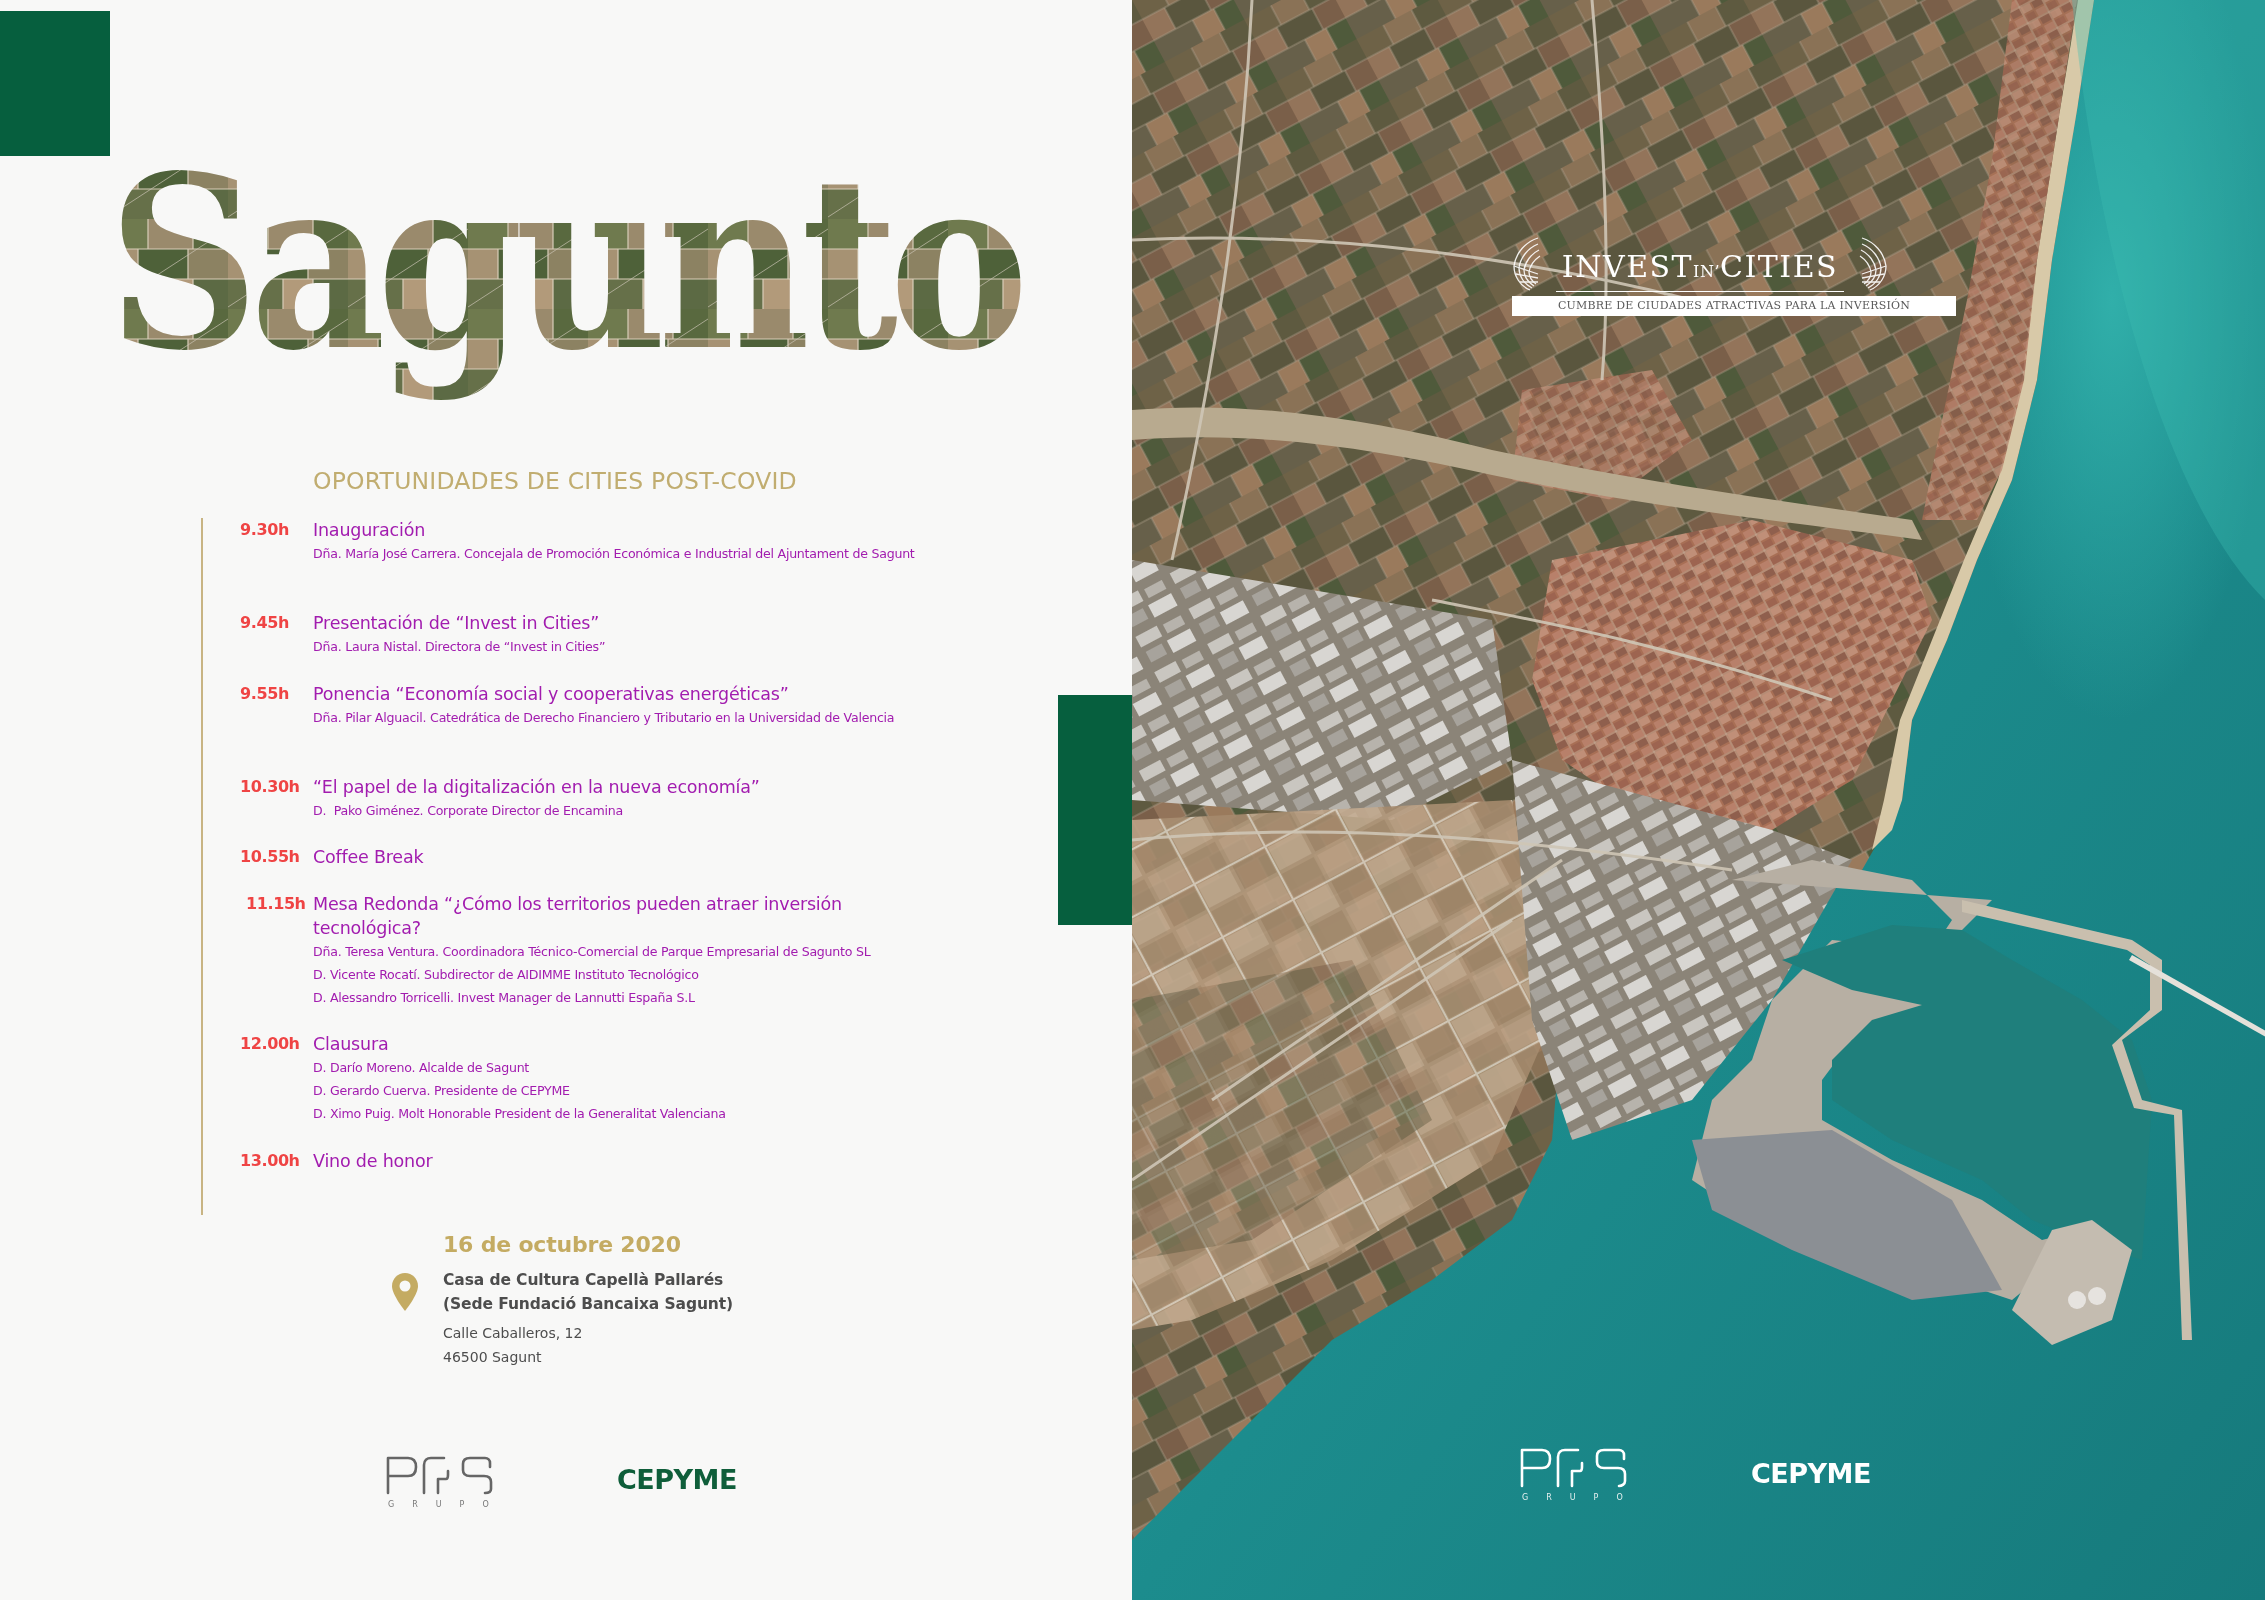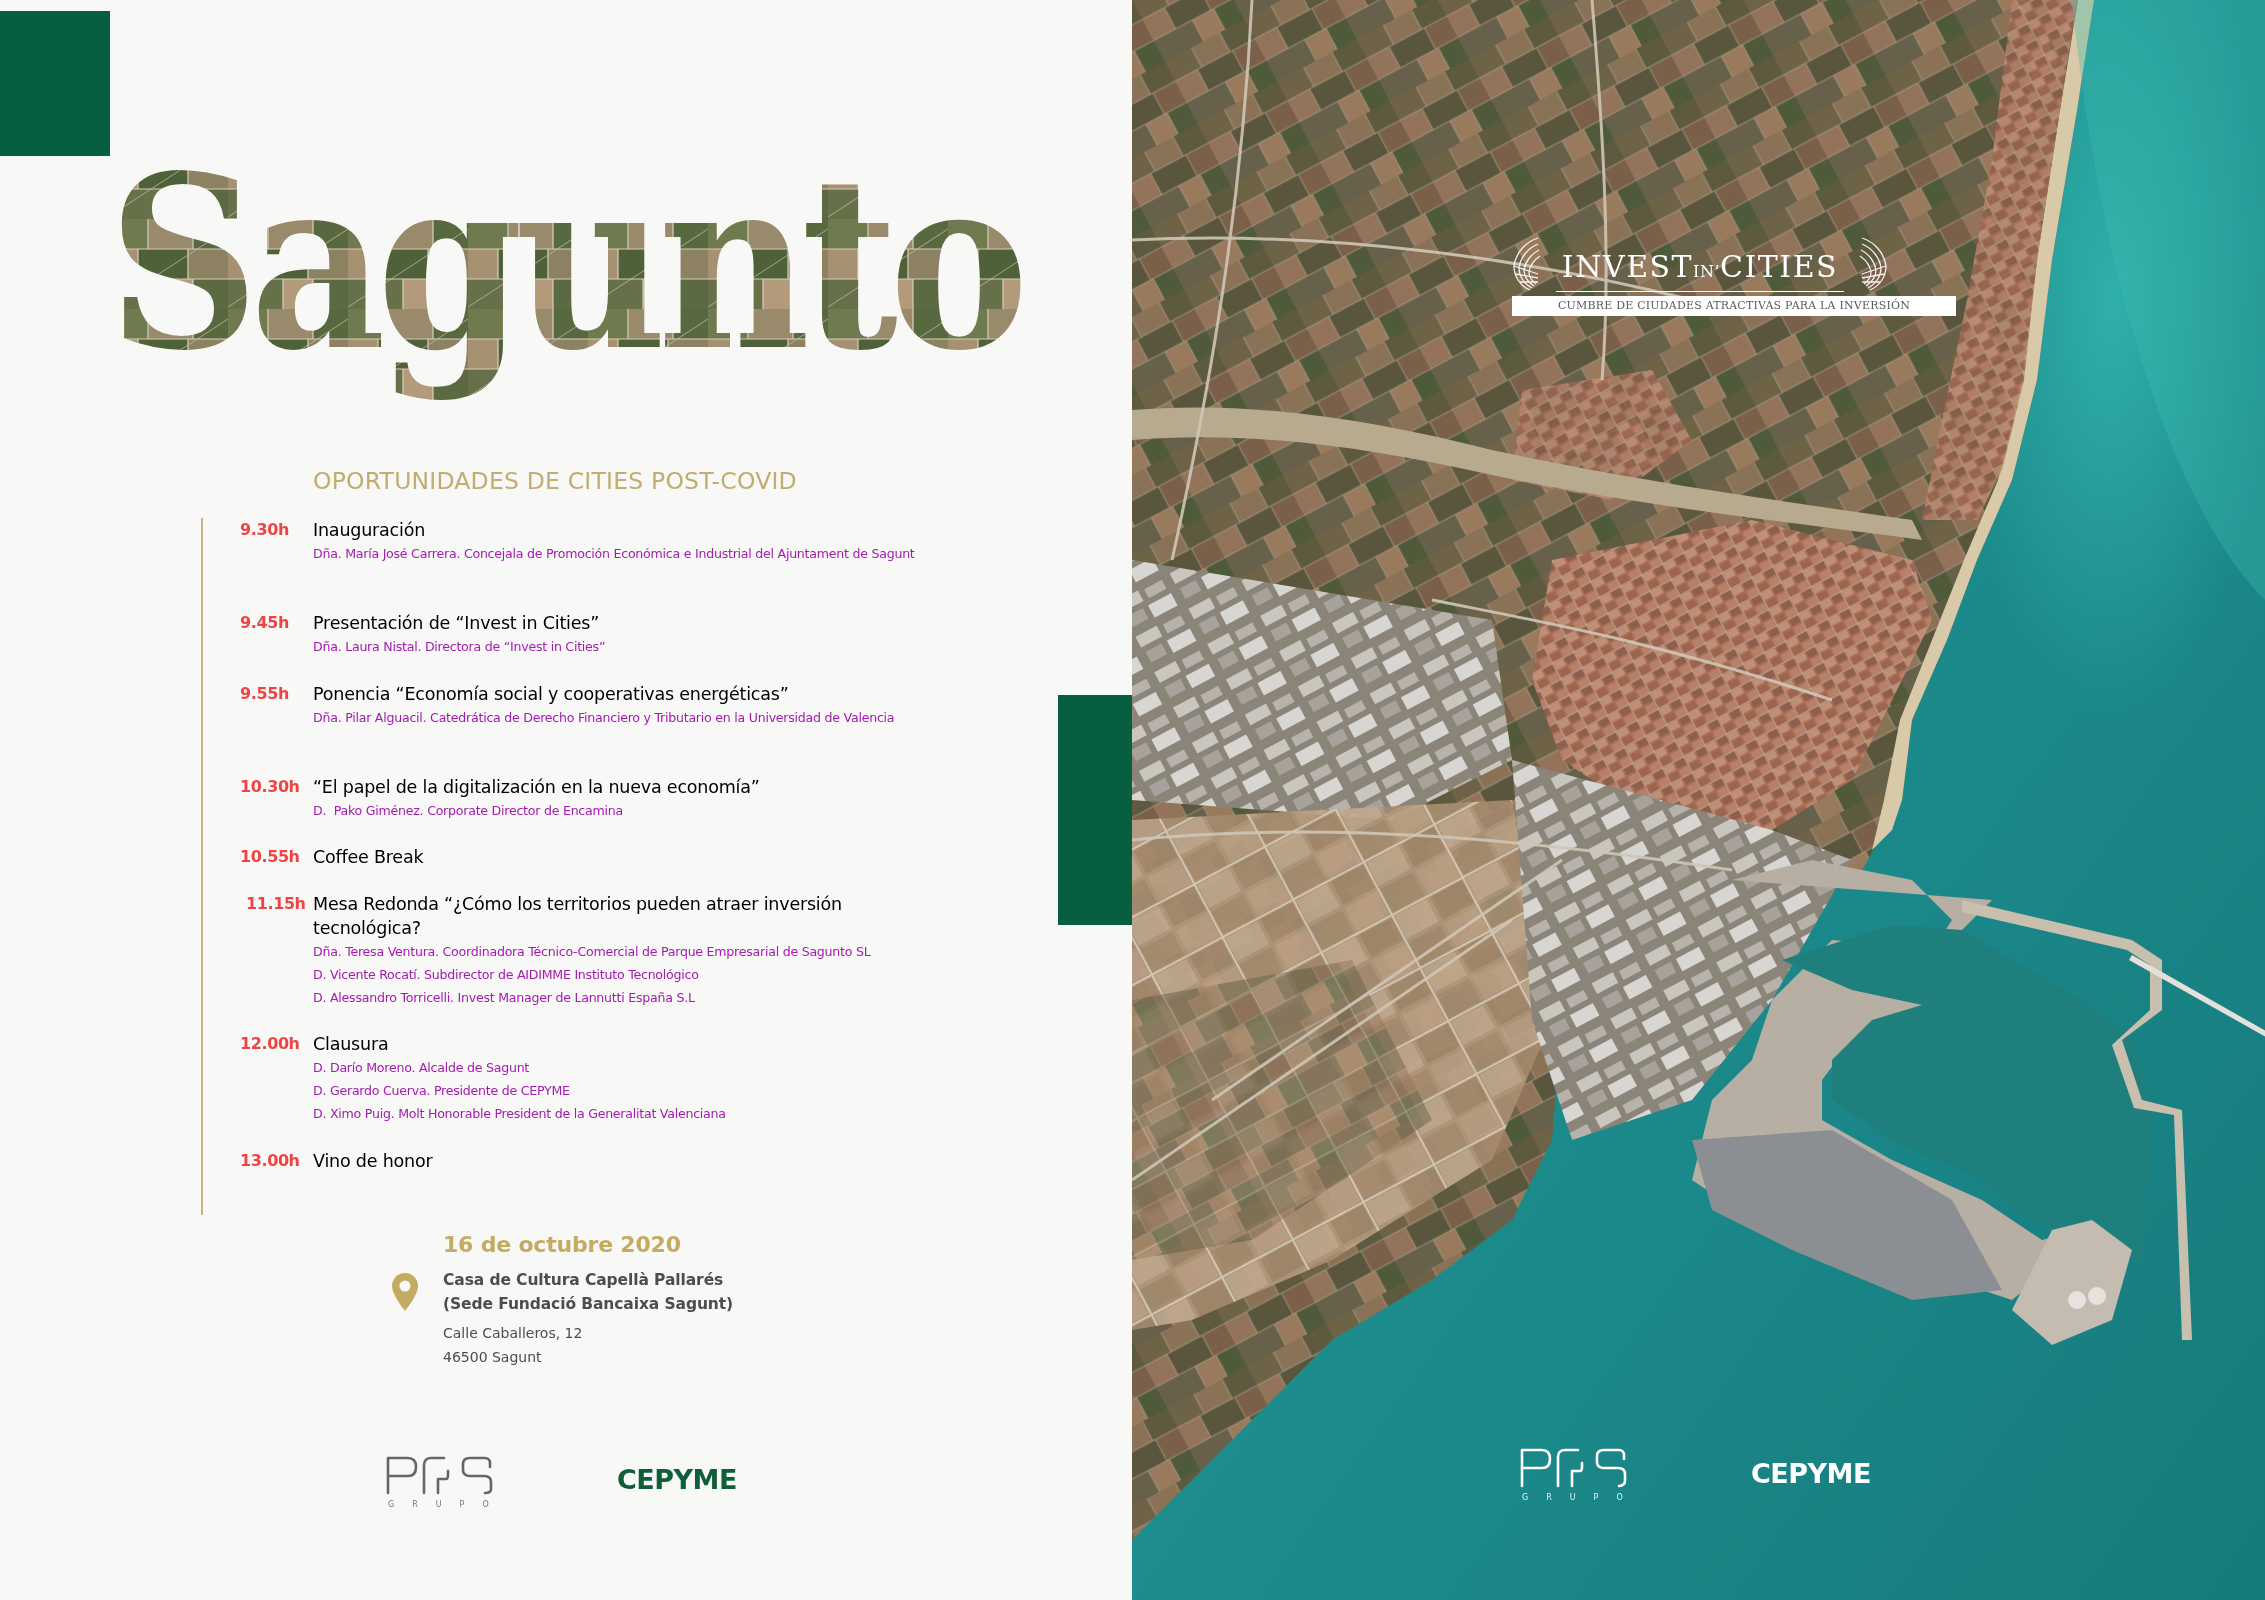--- a/index.html
+++ b/index.html
@@ -30,21 +30,21 @@
 
   .agenda-row { position: absolute; left: 240px; width: 700px; }
   .agenda-time {
     position: absolute; left: 0; top: 0; width: 70px;
     font-family: "DejaVu Sans", sans-serif; font-weight: bold;
     font-size: 16px; color: #ef4444; letter-spacing: -0.4px;
   }
   .agenda-title {
     position: absolute; left: 73px; top: -2px; width: 630px;
     font-family: "DejaVu Sans", sans-serif; font-size: 17.5px;
-    color: #000000; line-height: 24px; letter-spacing: -0.2px;
+    color: #a21caf; line-height: 24px; letter-spacing: -0.2px;
   }
   .agenda-desc {
     position: absolute; left: 73px; width: 620px;
     font-family: "DejaVu Sans", sans-serif; font-size: 12.6px;
     color: #a21caf; line-height: 23px; text-align: justify; letter-spacing: -0.25px;
   }
   .agenda-desc div { white-space: nowrap; }
   .agenda-desc .wrap { white-space: normal; }
 
   .event-date {

